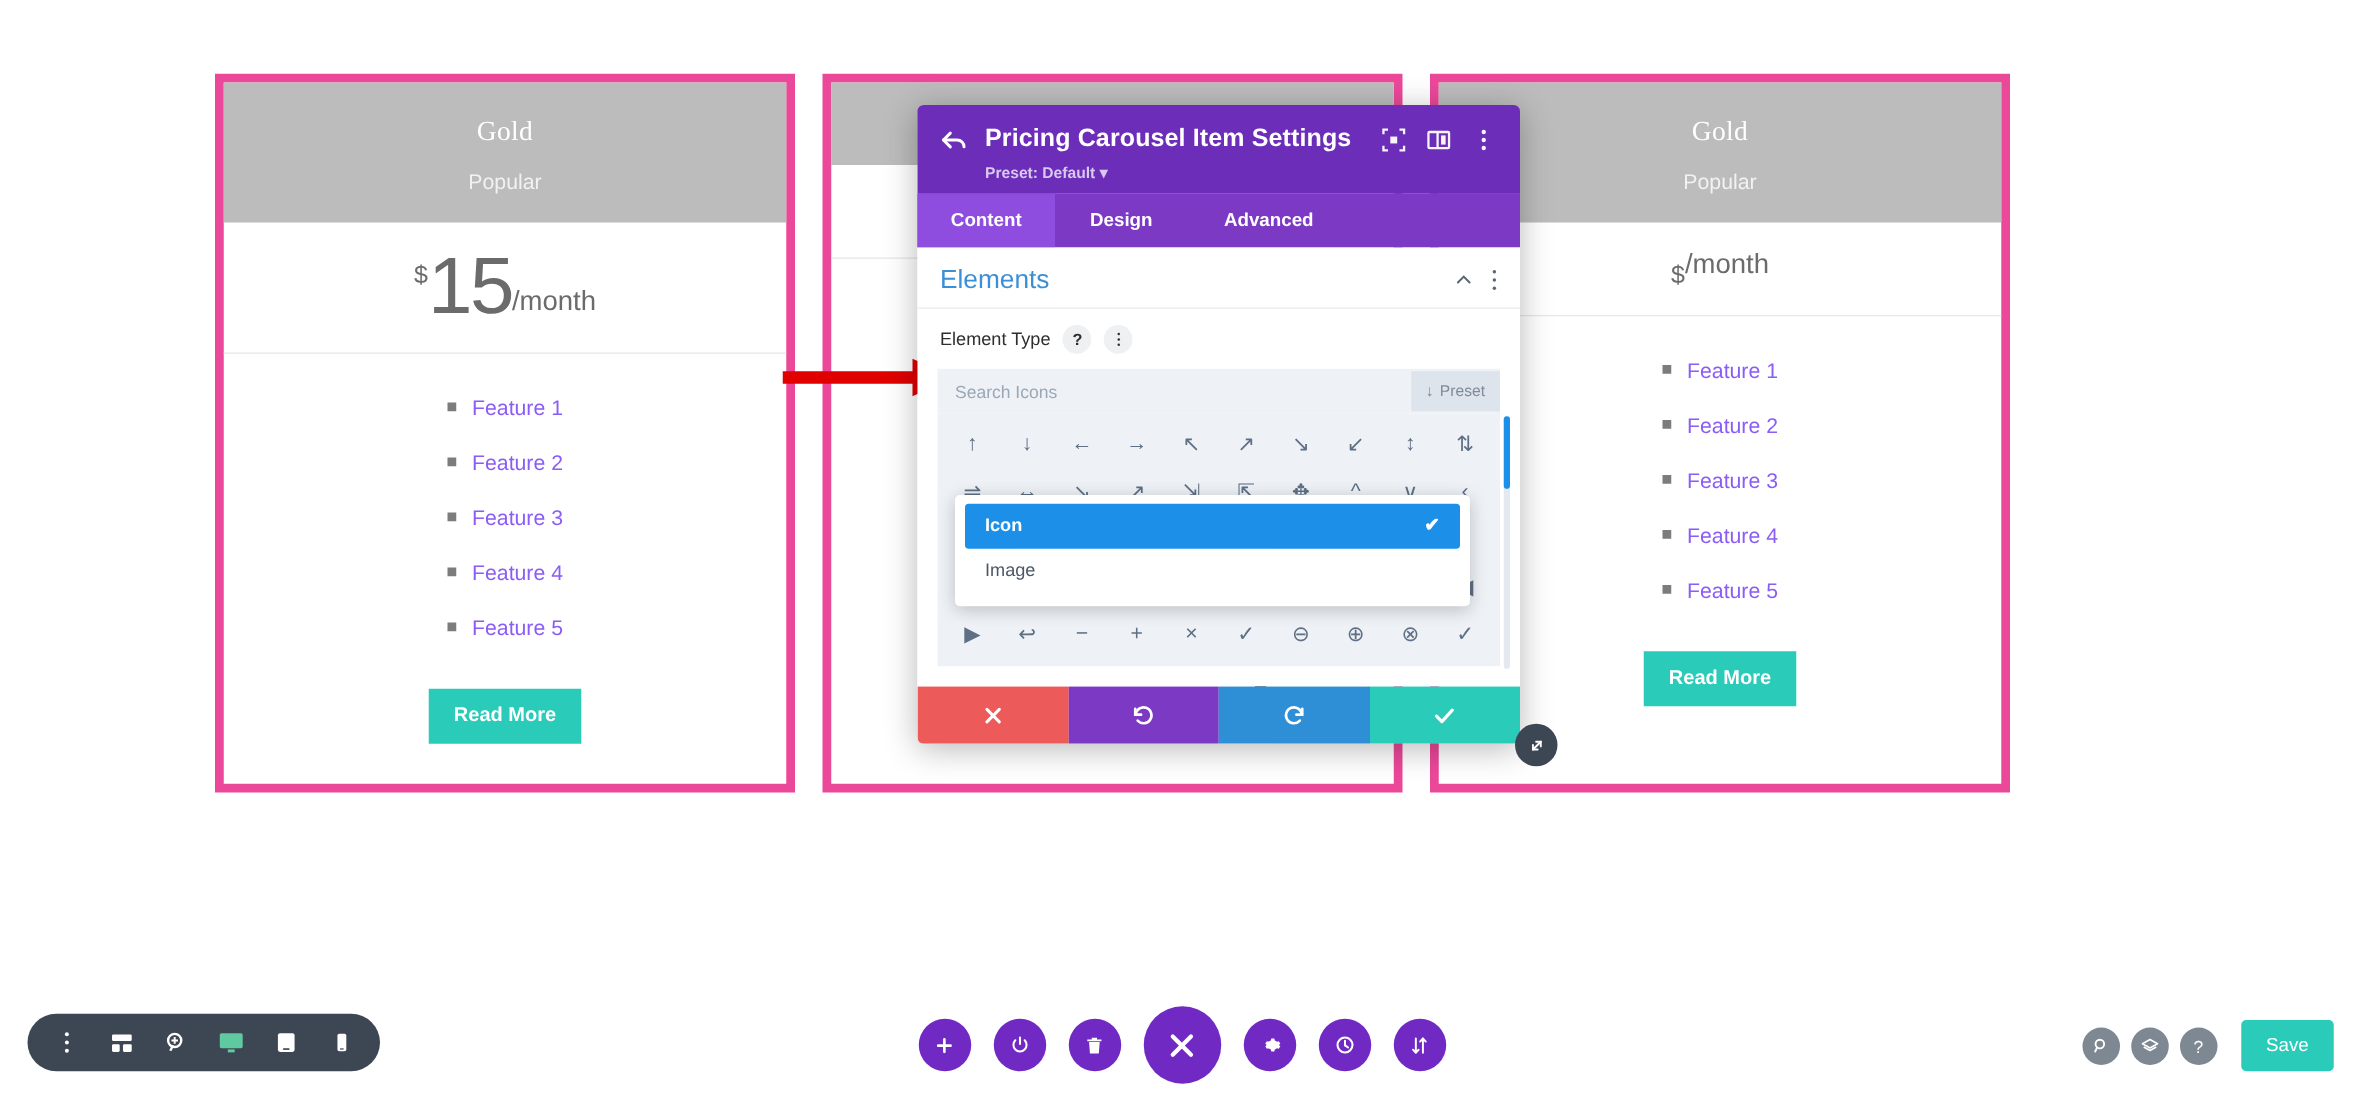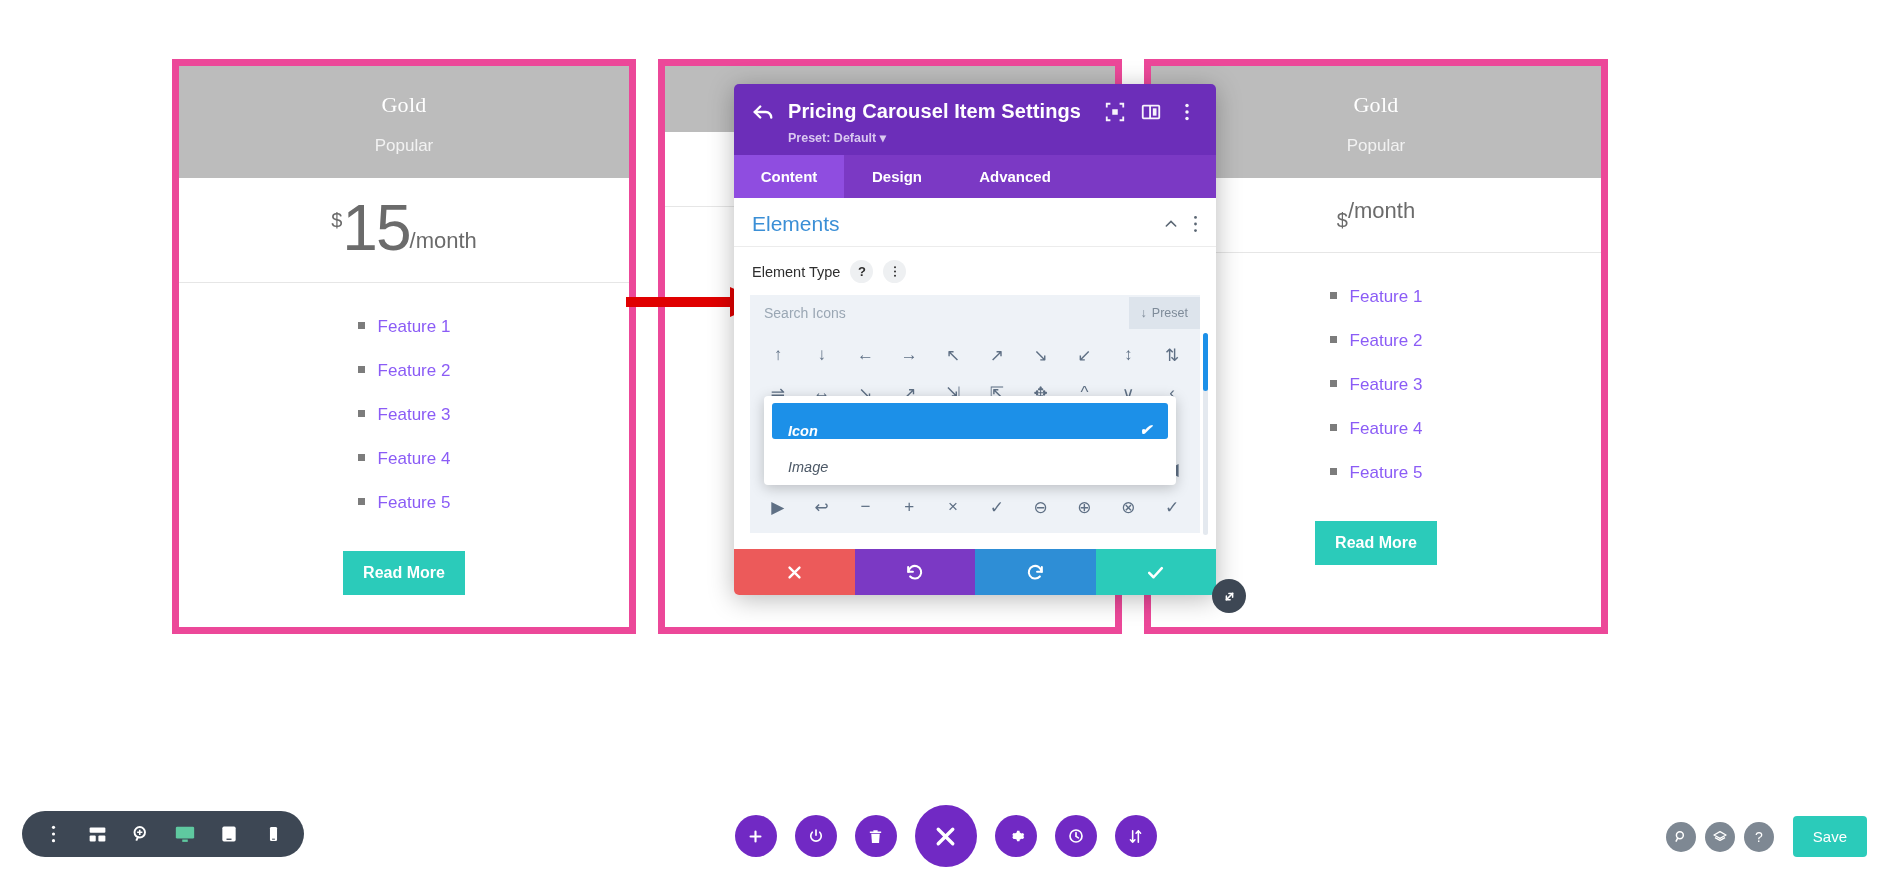--- a/index.html
+++ b/index.html
@@ -140,22 +140,22 @@
     background: #e4e9ef; border-radius: 3px;
   }
 
   
   .dropdown {
     position: absolute; left: 30px; top: 198px; width: 412px;
     background: #fff; border-radius: 4px;
     box-shadow: 0 3px 14px rgba(0,0,0,.22); padding: 7px 0 10px; z-index: 40;
   }
   .dd-opt {
-    height: 36px; display: flex; align-items: flex-end; padding: 0 16px;
-    font-size: 14.5px; color: #4c5866; cursor: pointer; margin: 0 8px; font-style: italic;
+    height: 36px; display: flex; align-items: flex-end; padding: 10px 16px;
+    font-size: 14.5px; color: #4c5866; cursor: pointer; margin: 0 8px;
   }
   .dd-opt.sel { background: #1c90e8; color: #fff; font-weight: bold; border-radius: 3px; }
   .dd-opt .tick { margin-left: auto; font-size: 15px; }
 
   .modal-footer { display: flex; height: 46px; border-radius: 0 0 5px 5px; overflow: hidden; }
   .foot-btn {
     flex: 1; display: flex; align-items: center; justify-content: center;
     color: #fff; cursor: pointer;
   }
   .fb-cancel { background: #ec5a5a; }

